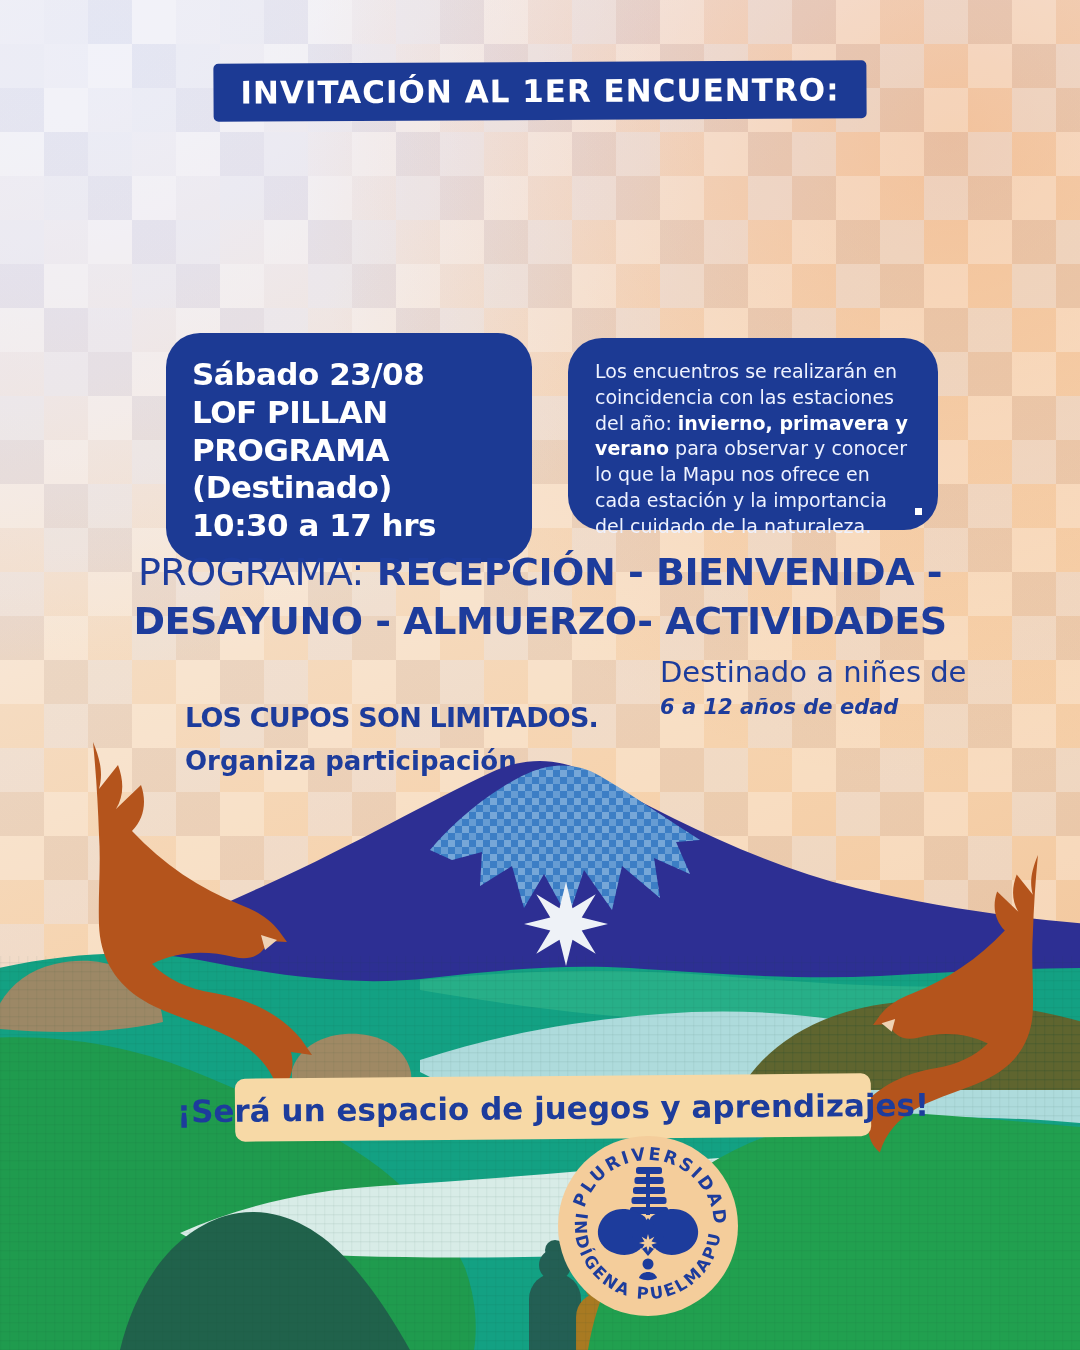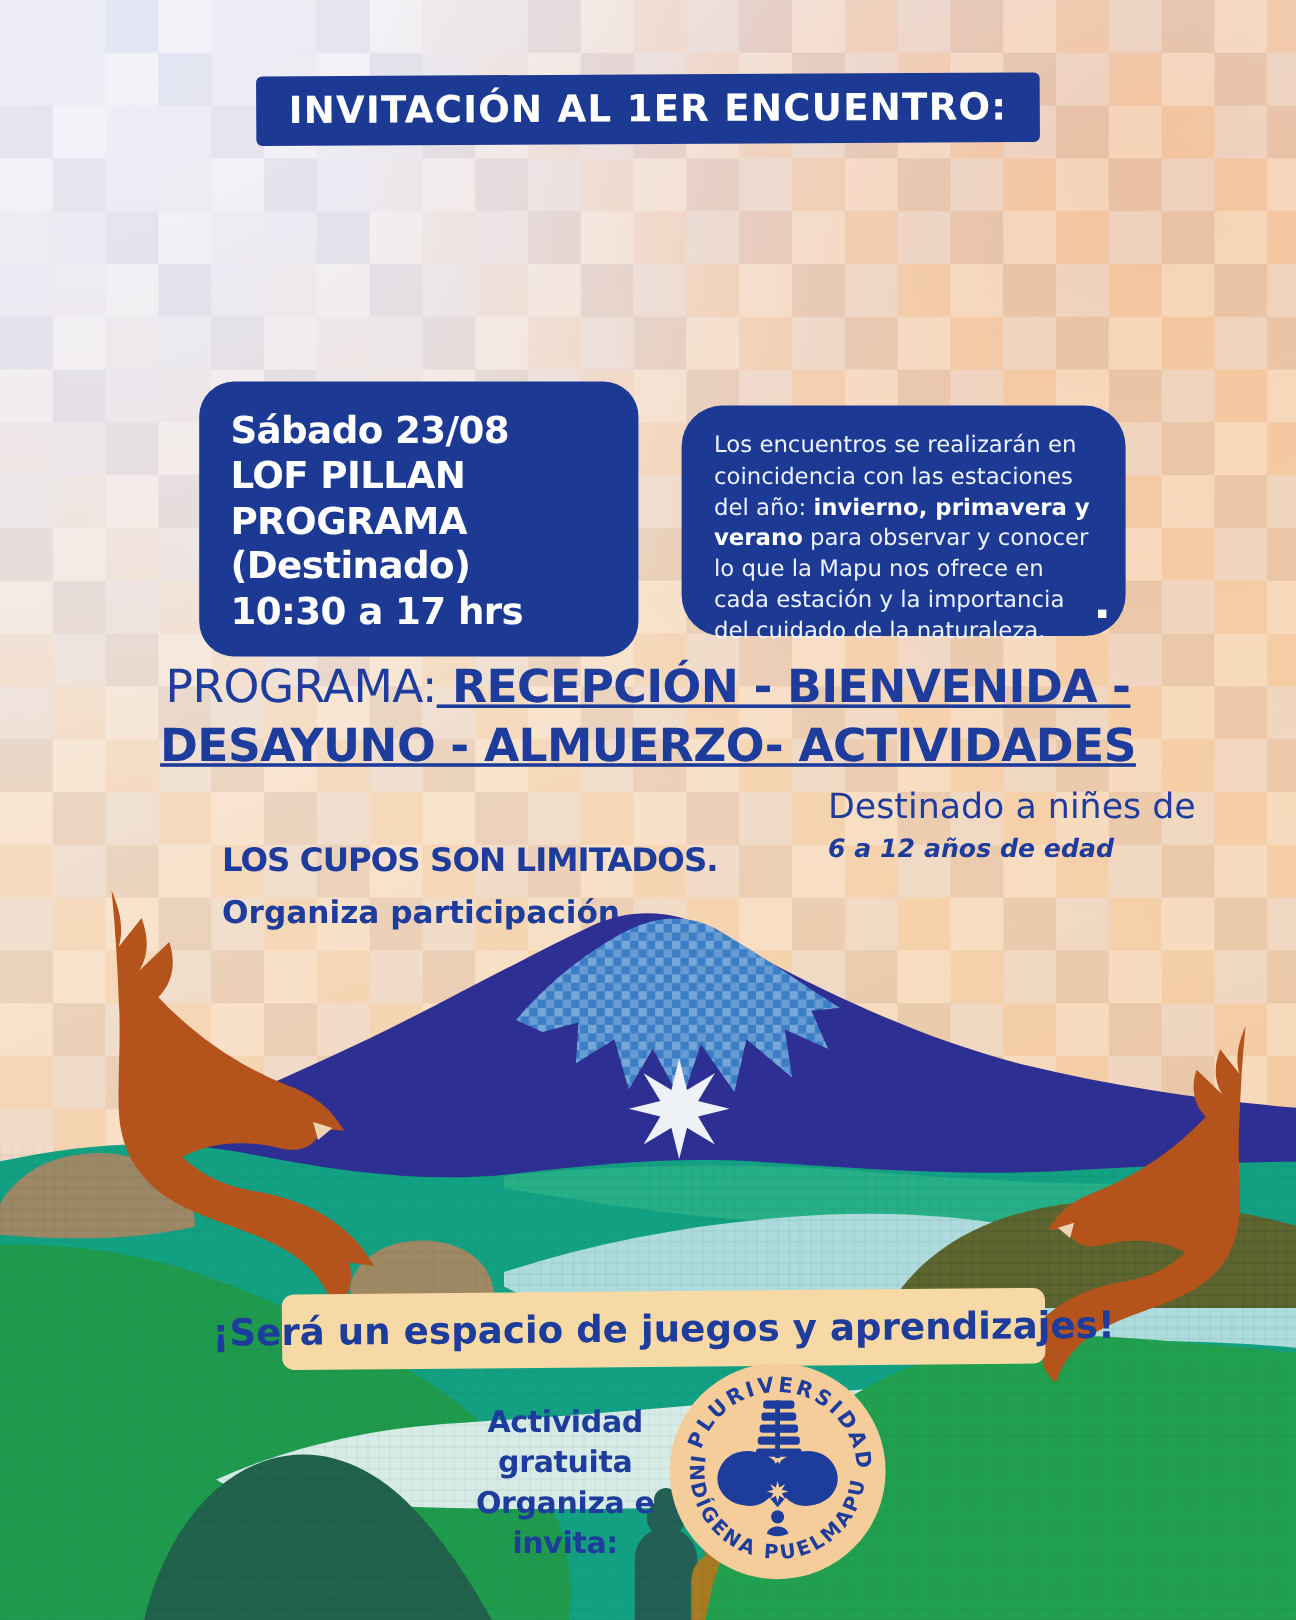--- a/index.html
+++ b/index.html
@@ -21,34 +21,34 @@
   }
   .layer{position:absolute;z-index:2;}
   .kicker{
     top:62px;left:50%;transform:translateX(-50%) rotate(-.3deg);
     background:#1c3a94;color:#fff;font-weight:700;font-size:31px;letter-spacing:1px;
     padding:11px 27px;border-radius:5px;white-space:nowrap;
   }
   .title{top:118px;left:0;width:100%;text-align:center;color:#1d3da0;font-weight:800;
     font-size:95px;line-height:.99;letter-spacing:-2px;}
   .card{background:#1c3a94;border-radius:34px;color:#fff;box-sizing:border-box;}
-  .event-card{left:166px;top:318px;width:366px;height:229px;padding:23px 26px;
-    font-size:31px;font-weight:700;line-height:1.22;letter-spacing:-.5px;border-radius:29px;}
+  .event-card{left:166px;top:333px;width:366px;height:229px;padding:23px 26px;
+    font-size:31px;font-weight:700;line-height:1.22;letter-spacing:-.5px;}
   .desc-card{left:568px;top:338px;width:370px;height:192px;padding:21px 27px;
     font-size:19px;line-height:1.36;color:#eef2ff;font-weight:500;}
   .desc-card b{color:#fff;}
   .desc-card .dot{position:absolute;right:16px;bottom:15px;width:7px;height:7px;background:#fff;}
   .program{top:548px;left:50%;transform:translateX(-50%);width:830px;text-align:center;
     color:#1d3c9c;font-size:38px;line-height:1.28;letter-spacing:-.5px;}
   .program .plabel{font-weight:400;}
-  .program .pitems{font-weight:800;text-decoration:underline;}
+  .program .pitems{font-weight:800;}
   .cupos{left:185px;top:660px;color:#1d3c9c;}
   .cupos .l1{font-size:27px;font-weight:800;letter-spacing:-.8px;margin-top:42px;}
   .cupos .l2{font-size:26px;font-weight:700;margin-top:13px;}
-  .destinado{left:660px;top:655px;color:#1d3c9c;padding-left:30px;}
+  .destinado{left:660px;top:655px;color:#1d3c9c;}
   .destinado .l1{font-size:29px;font-weight:500;}
   .destinado .l2{font-size:21px;font-weight:800;margin-top:6px;font-style:italic;}
   .scene{left:0;top:728px;width:1080px;height:622px;z-index:2;}
   .play-banner{left:235px;top:1076px;width:636px;height:63px;background:#f7d9a6;
     border-radius:10px;transform:rotate(-.5deg);display:flex;align-items:center;justify-content:center;
     color:#1d3c9c;font-weight:800;font-size:31px;z-index:3;white-space:nowrap;}
   .credits{left:366px;top:1168px;width:210px;text-align:center;color:#1d3c9c;z-index:3;}
   .credits .l1,.credits .l2{font-size:25px;font-weight:800;letter-spacing:-.3px;line-height:1.35;}
   .badge{left:556px;top:1134px;width:184px;height:184px;z-index:3;}
 </style>
@@ -212,24 +212,20 @@
       C 985,390 1045,396 1090,400 L 1090,622 Z"></path>
 
     <rect x="0" y="228" width="1080" height="394" fill="url(#weave)" opacity=".55"></rect>
 
     <use href="#condorG"></use>
     <use href="#condorG" transform="translate(1117,115) scale(-0.85,0.85)"></use>
   </svg>
 
   <div class="layer play-banner">¡Será un espacio de juegos y aprendizajes!</div>
 
-  <div class="layer credits">
-    <div class="l1">Actividad gratuita</div>
-    <div class="l2">Organiza e invita:</div>
-  </div>
 
   <svg class="layer badge" viewBox="0 0 184 184">
     <circle cx="92" cy="92" r="90" fill="#f4cd9b"></circle>
     <defs>
       <path id="arcTop" d="M 26,92 A 66,66 0 1 1 158,92" fill="none"></path>
       <path id="arcBottom" d="M 19,92 A 73,73 0 0 0 165,92" fill="none"></path>
     </defs>
     <g transform="rotate(8 92 92)" fill="#1d3c9c" font-family="DejaVu Sans, Liberation Sans, sans-serif" font-weight="700">
       <text font-size="17.5" letter-spacing="2.4">
         <textPath href="#arcTop" startOffset="50%" text-anchor="middle">PLURIVERSIDAD</textPath>

